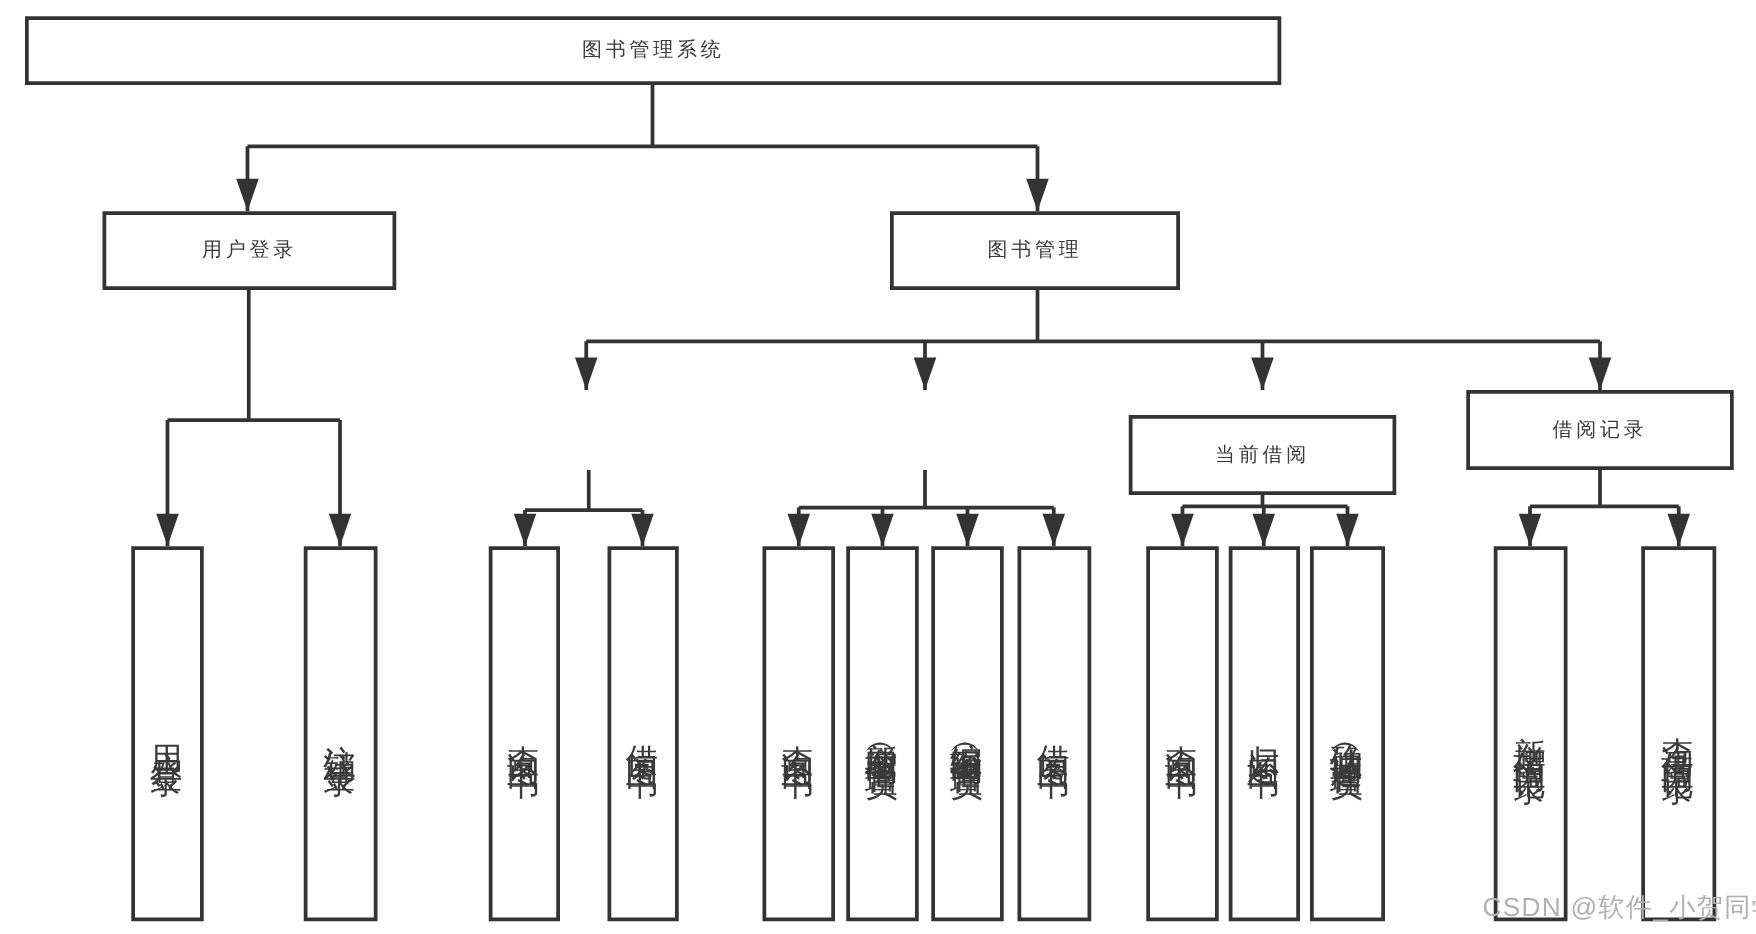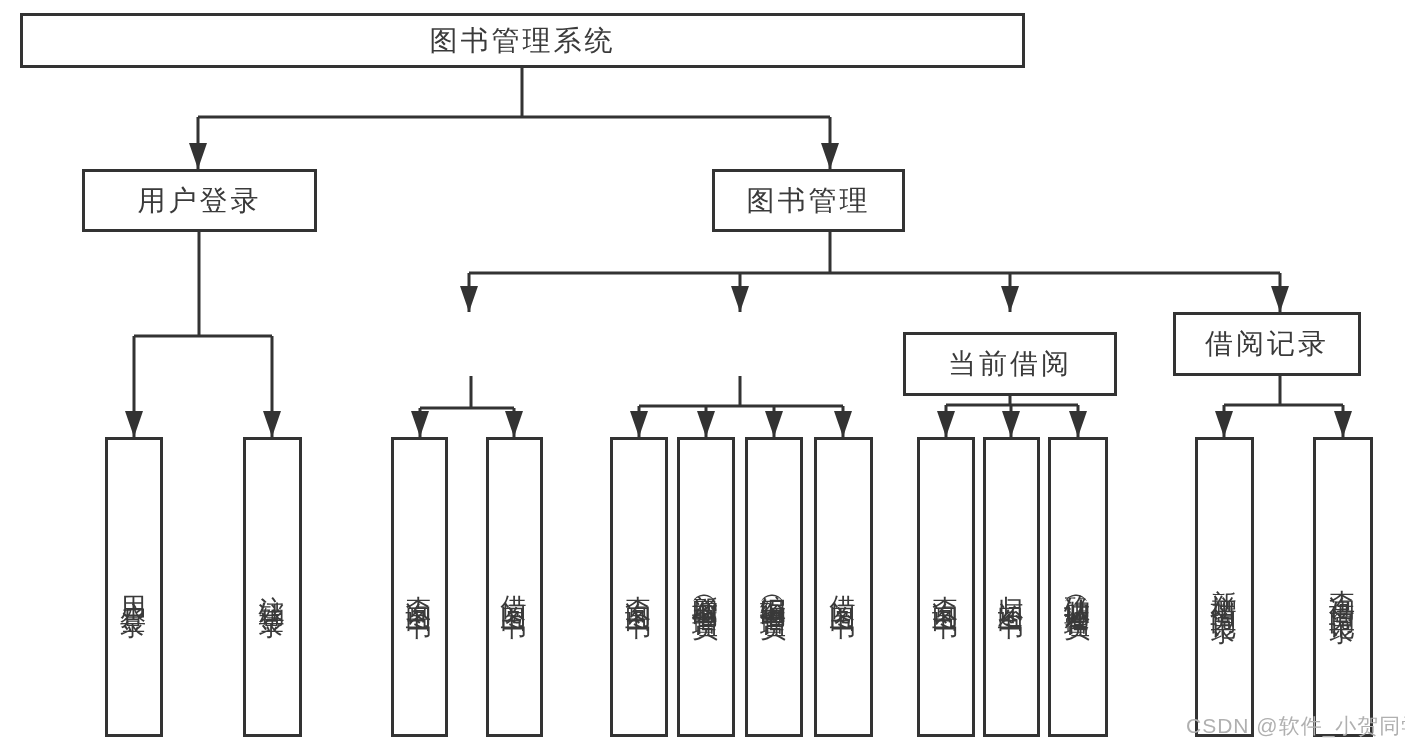--- a/index.html
+++ b/index.html
@@ -24,21 +24,21 @@
     position:absolute;
     box-sizing:border-box;
     border:3px solid var(--line);
     background:#ffffff;
     display:flex;
     align-items:center;
     justify-content:center;
     color:var(--text);
   }
   .hbox{
-    font-size:28px;
+    font-size:16px;
     letter-spacing:3px;
   }
   .vbox{
     width:58px;
     top:437px;
     height:300px;
     font-size:26px;
     letter-spacing:6px;
     writing-mode:vertical-rl;
     text-orientation:mixed;
@@ -93,28 +93,28 @@
       </g>
   </svg>
 
   <div class="hbox" style="left:20px;top:13px;width:1005px;height:55px">
     <span>图书管理系统</span>
   </div>
 
   <div class="hbox" style="left:82px;top:169px;width:235px;height:63px">
     <span>用户登录</span>
   </div>
-  <div class="hbox" style="left:712px;top:169px;width:193px;height:63px">
+  <div class="hbox" style="left:712px;top:169px;width:232px;height:63px">
     <span>图书管理</span>
   </div>
 
   <div class="hbox" style="left:903px;top:332px;width:214px;height:64px">
     <span>当前借阅</span>
   </div>
-  <div class="hbox" style="left:1173px;top:312px;width:188px;height:64px">
+  <div class="hbox" style="left:1173px;top:312px;width:214px;height:64px">
     <span>借阅记录</span>
   </div>
 
   <div class="vbox" style="left:105px;width:58px">
     <span>用户登录</span>
   </div>
   <div class="vbox" style="left:243px;width:59px">
     <span>注销登录</span>
   </div>
 

